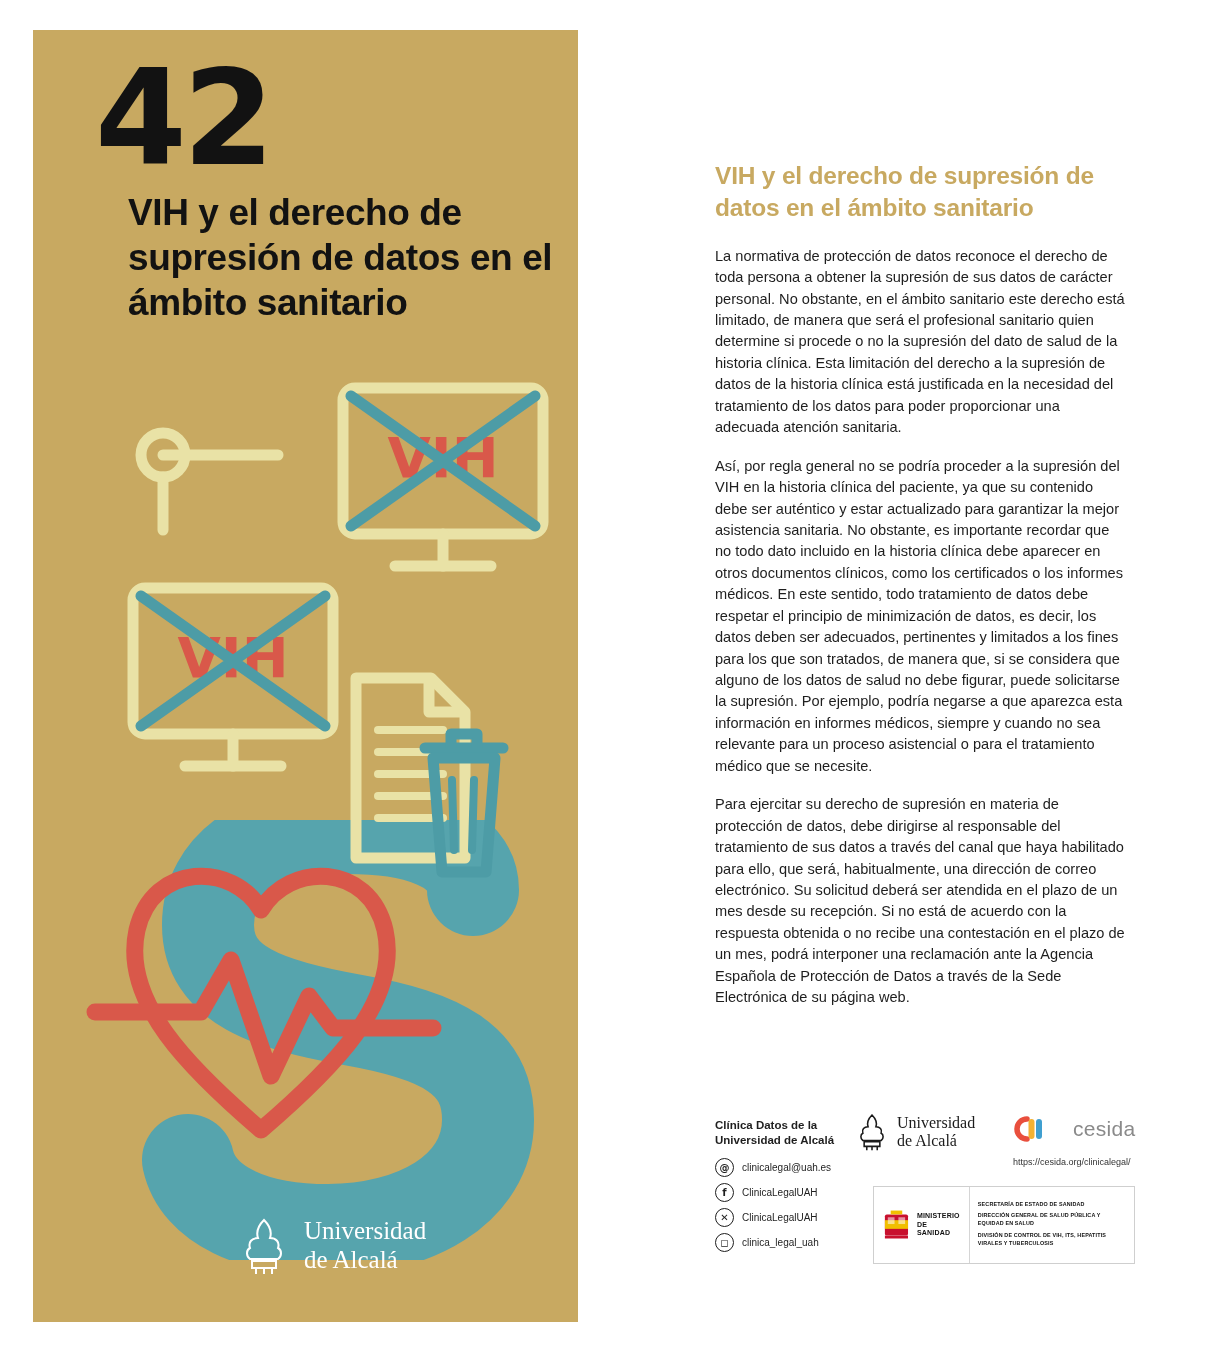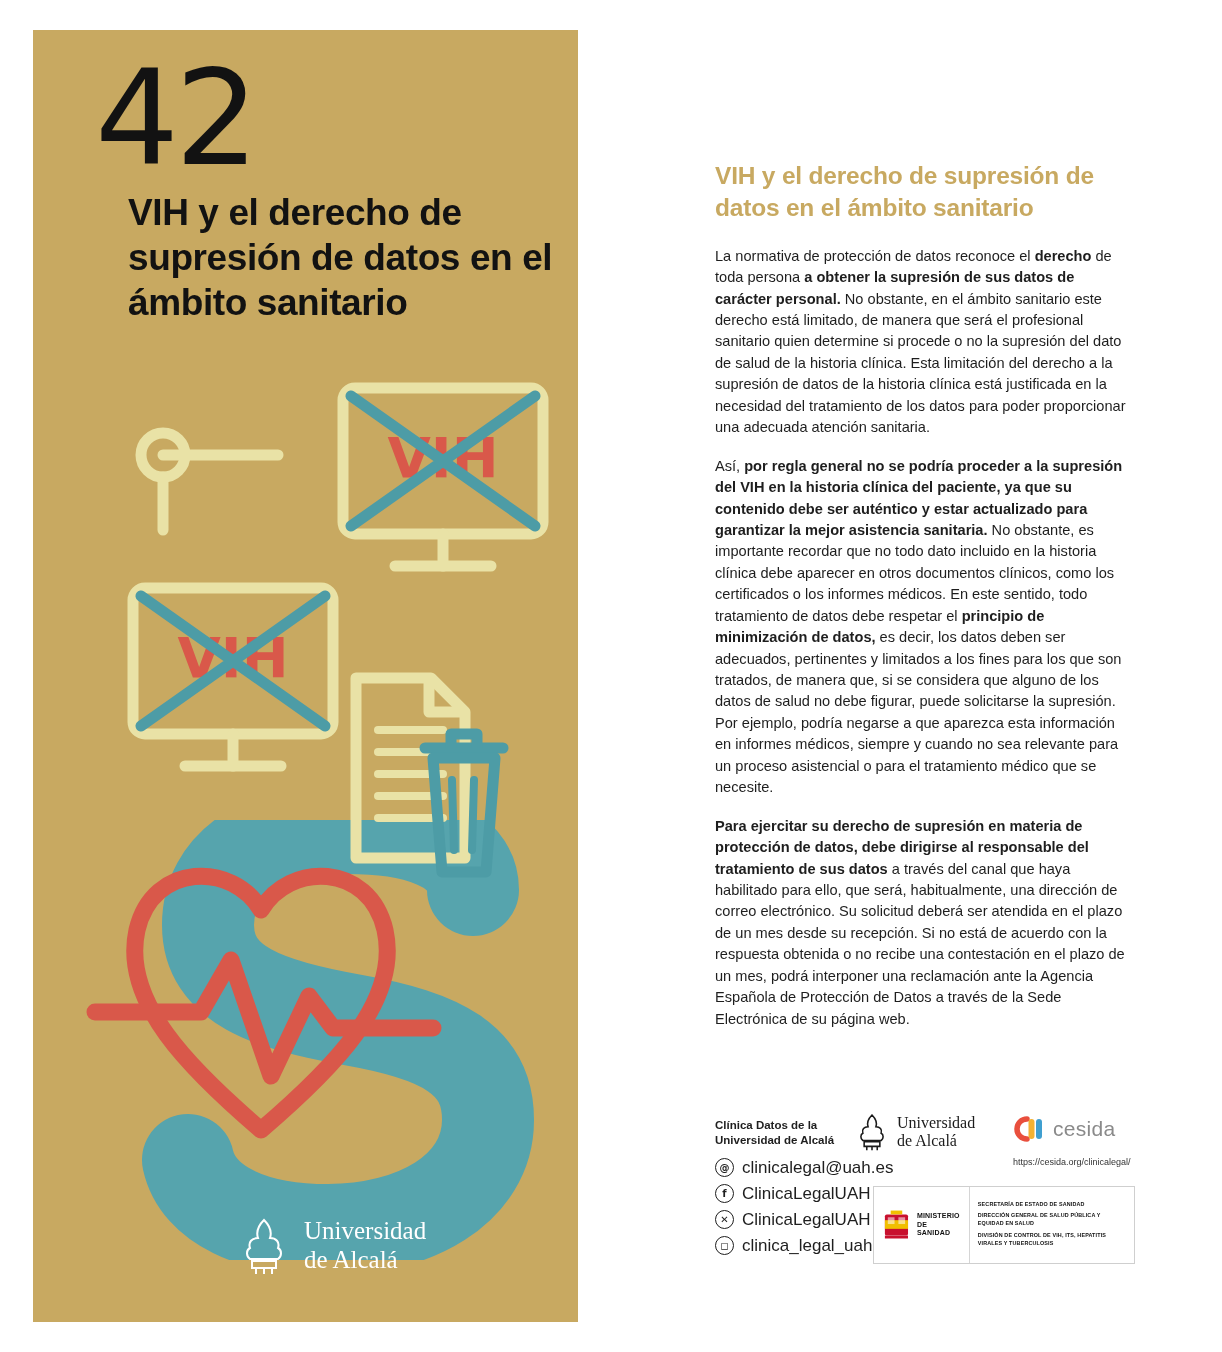--- a/index.html
+++ b/index.html
@@ -25,21 +25,21 @@
     height: 1292px;
     background: #c8a961;
     overflow: hidden;
   }
 
   #number-42 {
     position: absolute;
     left: 62px;
     top: 22px;
     font-size: 132px;
-    font-weight: 400;
+    font-weight: 700;
     letter-spacing: -4px;
     line-height: 1;
     color: #121212;
     font-family: "DejaVu Sans", sans-serif;
   }
 
   #left-title {
     position: absolute;
     left: 95px;
     top: 160px;
@@ -102,21 +102,21 @@
   }
 
   .para {
     font-size: 14.6px;
     line-height: 1.47;
     color: #1e1e1e;
     margin-bottom: 17px;
     text-align: left;
     font-family: "Liberation Sans", sans-serif;
   }
-  .para b { font-weight: 700; }
+  .para b { font-weight: 400; }
 
   
   #footer {
     position: absolute;
     left: 715px;
     top: 1118px;
     width: 420px;
   }
   #footer-org {
     font-size: 11.5px;
@@ -125,21 +125,21 @@
     color: #1e1e1e;
     margin-bottom: 10px;
   }
   .social-row {
     display: flex;
     align-items: center;
     gap: 8px;
     margin-bottom: 6px;
   }
   .social-row .label {
-    font-size: 17px;
+    font-size: 10px;
     color: #1e1e1e;
   }
   .social-ico {
     width: 17px;
     height: 17px;
     border-radius: 50%;
     border: 1.4px solid #1e1e1e;
     display: flex;
     align-items: center;
     justify-content: center;
@@ -342,21 +342,21 @@
       </g>
     </svg>
     <div class="uah-text">
       <div>Universidad</div>
       <div>de Alcalá</div>
     </div>
   </div>
 </div>
 
 <div id="cesida-logo">
-  <div style="display:flex;align-items:center;gap:4px;">
+  <div style="display:flex;align-items:center;gap:24px;">
     <svg width="36" height="26" viewBox="0 0 36 26">
       <path d="M14 3 A10 10 0 1 0 14 23" fill="none" stroke="#e94f3d" stroke-width="5.5" stroke-linecap="round"></path>
       <rect x="15.5" y="3" width="6" height="20" rx="3" fill="#f3b233"></rect>
       <rect x="23" y="3" width="6" height="20" rx="3" fill="#3f9fd0"></rect>
     </svg>
     <span id="cesida-word">cesida</span>
   </div>
   <div id="cesida-url">https://cesida.org/clinicalegal/</div>
 </div>
 

